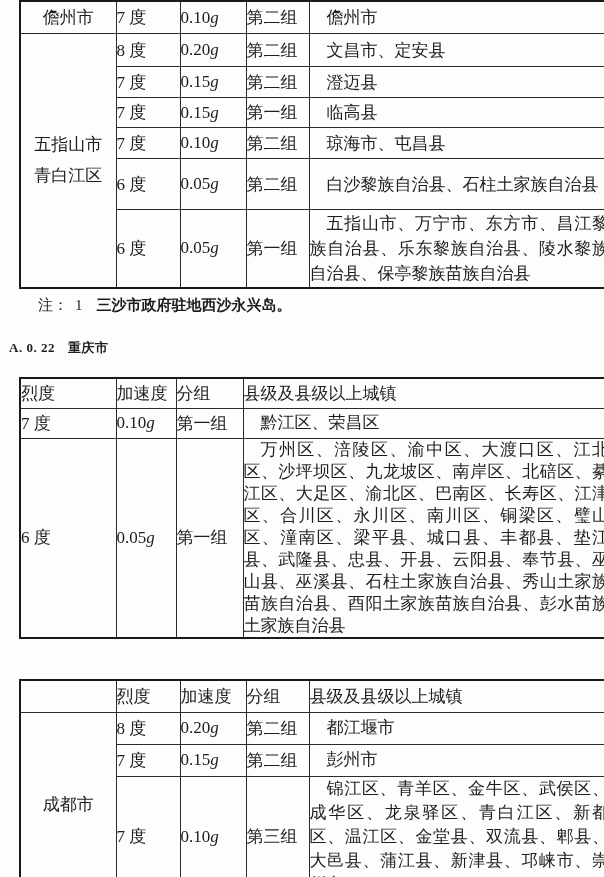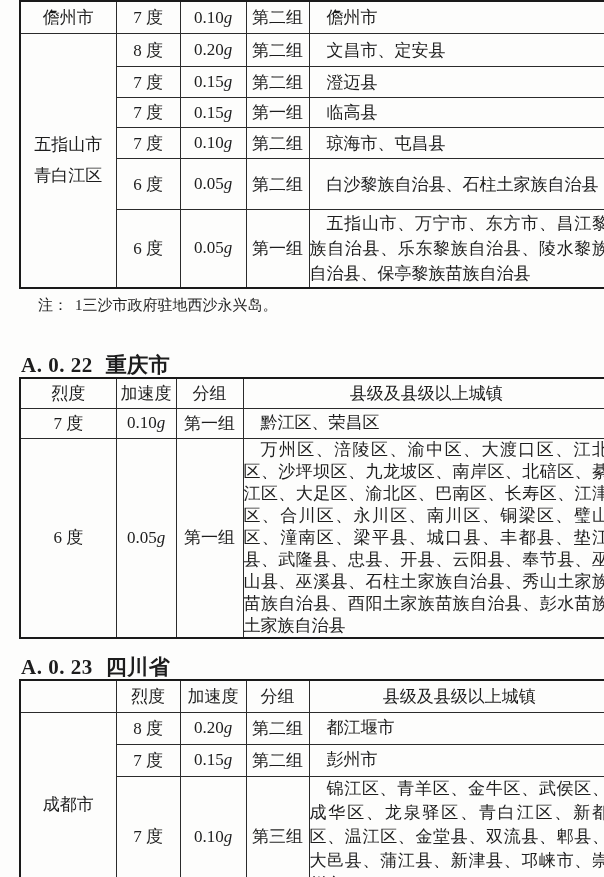--- a/index.html
+++ b/index.html
@@ -11,39 +11,39 @@
   .page{position:absolute;inset:0;}
   table.t{
     position:absolute;left:19px;width:590px;
     border-collapse:collapse;table-layout:fixed;
     font-size:17px;border:2px solid #1a1a1a;
   }
   table.t td{border:1px solid #2b2b2b;overflow:hidden;vertical-align:middle;padding:0;}
   .t1{top:0;border-top:1px solid #2b2b2b;}
   .t2{top:377px;}
   .t3{top:679px;}
-  td.c{text-align:center;}
+  td.c{}
   td.lbl{text-align:center;line-height:31px;}
   td.cities{
     text-align:justify;text-align-last:left;
     padding:2px 7px;text-indent:1em;
     word-break:break-all;line-height:25px;
   }
   .t2 td.cities{line-height:22px;}
   .t3 td.cities{line-height:24px;margin-top:23px;}
   i.u{font-style:italic;font-family:"Liberation Serif","DejaVu Serif",serif;}
   .rh27{height:27px}.rh33{height:33px}.rh31{height:31px}.rh30{height:30px}
   .rh51{height:51px}.rh78{height:78px}.rh180{height:180px}
   .rh32{height:32px}.rh98{height:98px}
   .note{position:absolute;top:296px;left:38px;font-size:15px;white-space:nowrap;}
   .note .nnum{margin-left:7px;}
-  .note .ntext{margin-left:0;}
+  .note .ntext{margin-left:14px;font-weight:bold;}
   h2.sec{
-    position:absolute;left:5px;margin:16px;
-    font-size:21px;font-weight:bold;letter-spacing:0.5px;
+    position:absolute;left:5px;margin:4px;
+    font-size:13px;font-weight:bold;letter-spacing:0.5px;
   }
   h2.sec .st{margin-left:13px;}
   .sec22{top:335px;}
   .sec23{top:637px;}
 </style>
 </head>
 <body>
 
 <div class="page">
 
@@ -136,23 +136,20 @@
       </tr>
       <tr class="rh180">
         <td class="c">6 度</td>
         <td class="c"><span>0.05</span><i class="u">g</i></td>
         <td class="c">第一组</td>
         <td class="cities">万州区、涪陵区、渝中区、大渡口区、江北区、沙坪坝区、九龙坡区、南岸区、北碚区、綦江区、大足区、渝北区、巴南区、长寿区、江津区、合川区、永川区、南川区、铜梁区、璧山区、潼南区、梁平县、城口县、丰都县、垫江县、武隆县、忠县、开县、云阳县、奉节县、巫山县、巫溪县、石柱土家族自治县、秀山土家族苗族自治县、酉阳土家族苗族自治县、彭水苗族土家族自治县</td>
       </tr>
     </tbody>
   </table>
 
-  <h2 class="sec sec23">
-    <span>A. 0. 23</span><span class="st">四川省</span>
-  </h2>
 
   <table class="t t3">
     <colgroup>
         <col style="width:96px">
         <col style="width:64px">
         <col style="width:66px">
         <col style="width:63px">
         <col style="width:301px">
       </colgroup>
     <tbody>

